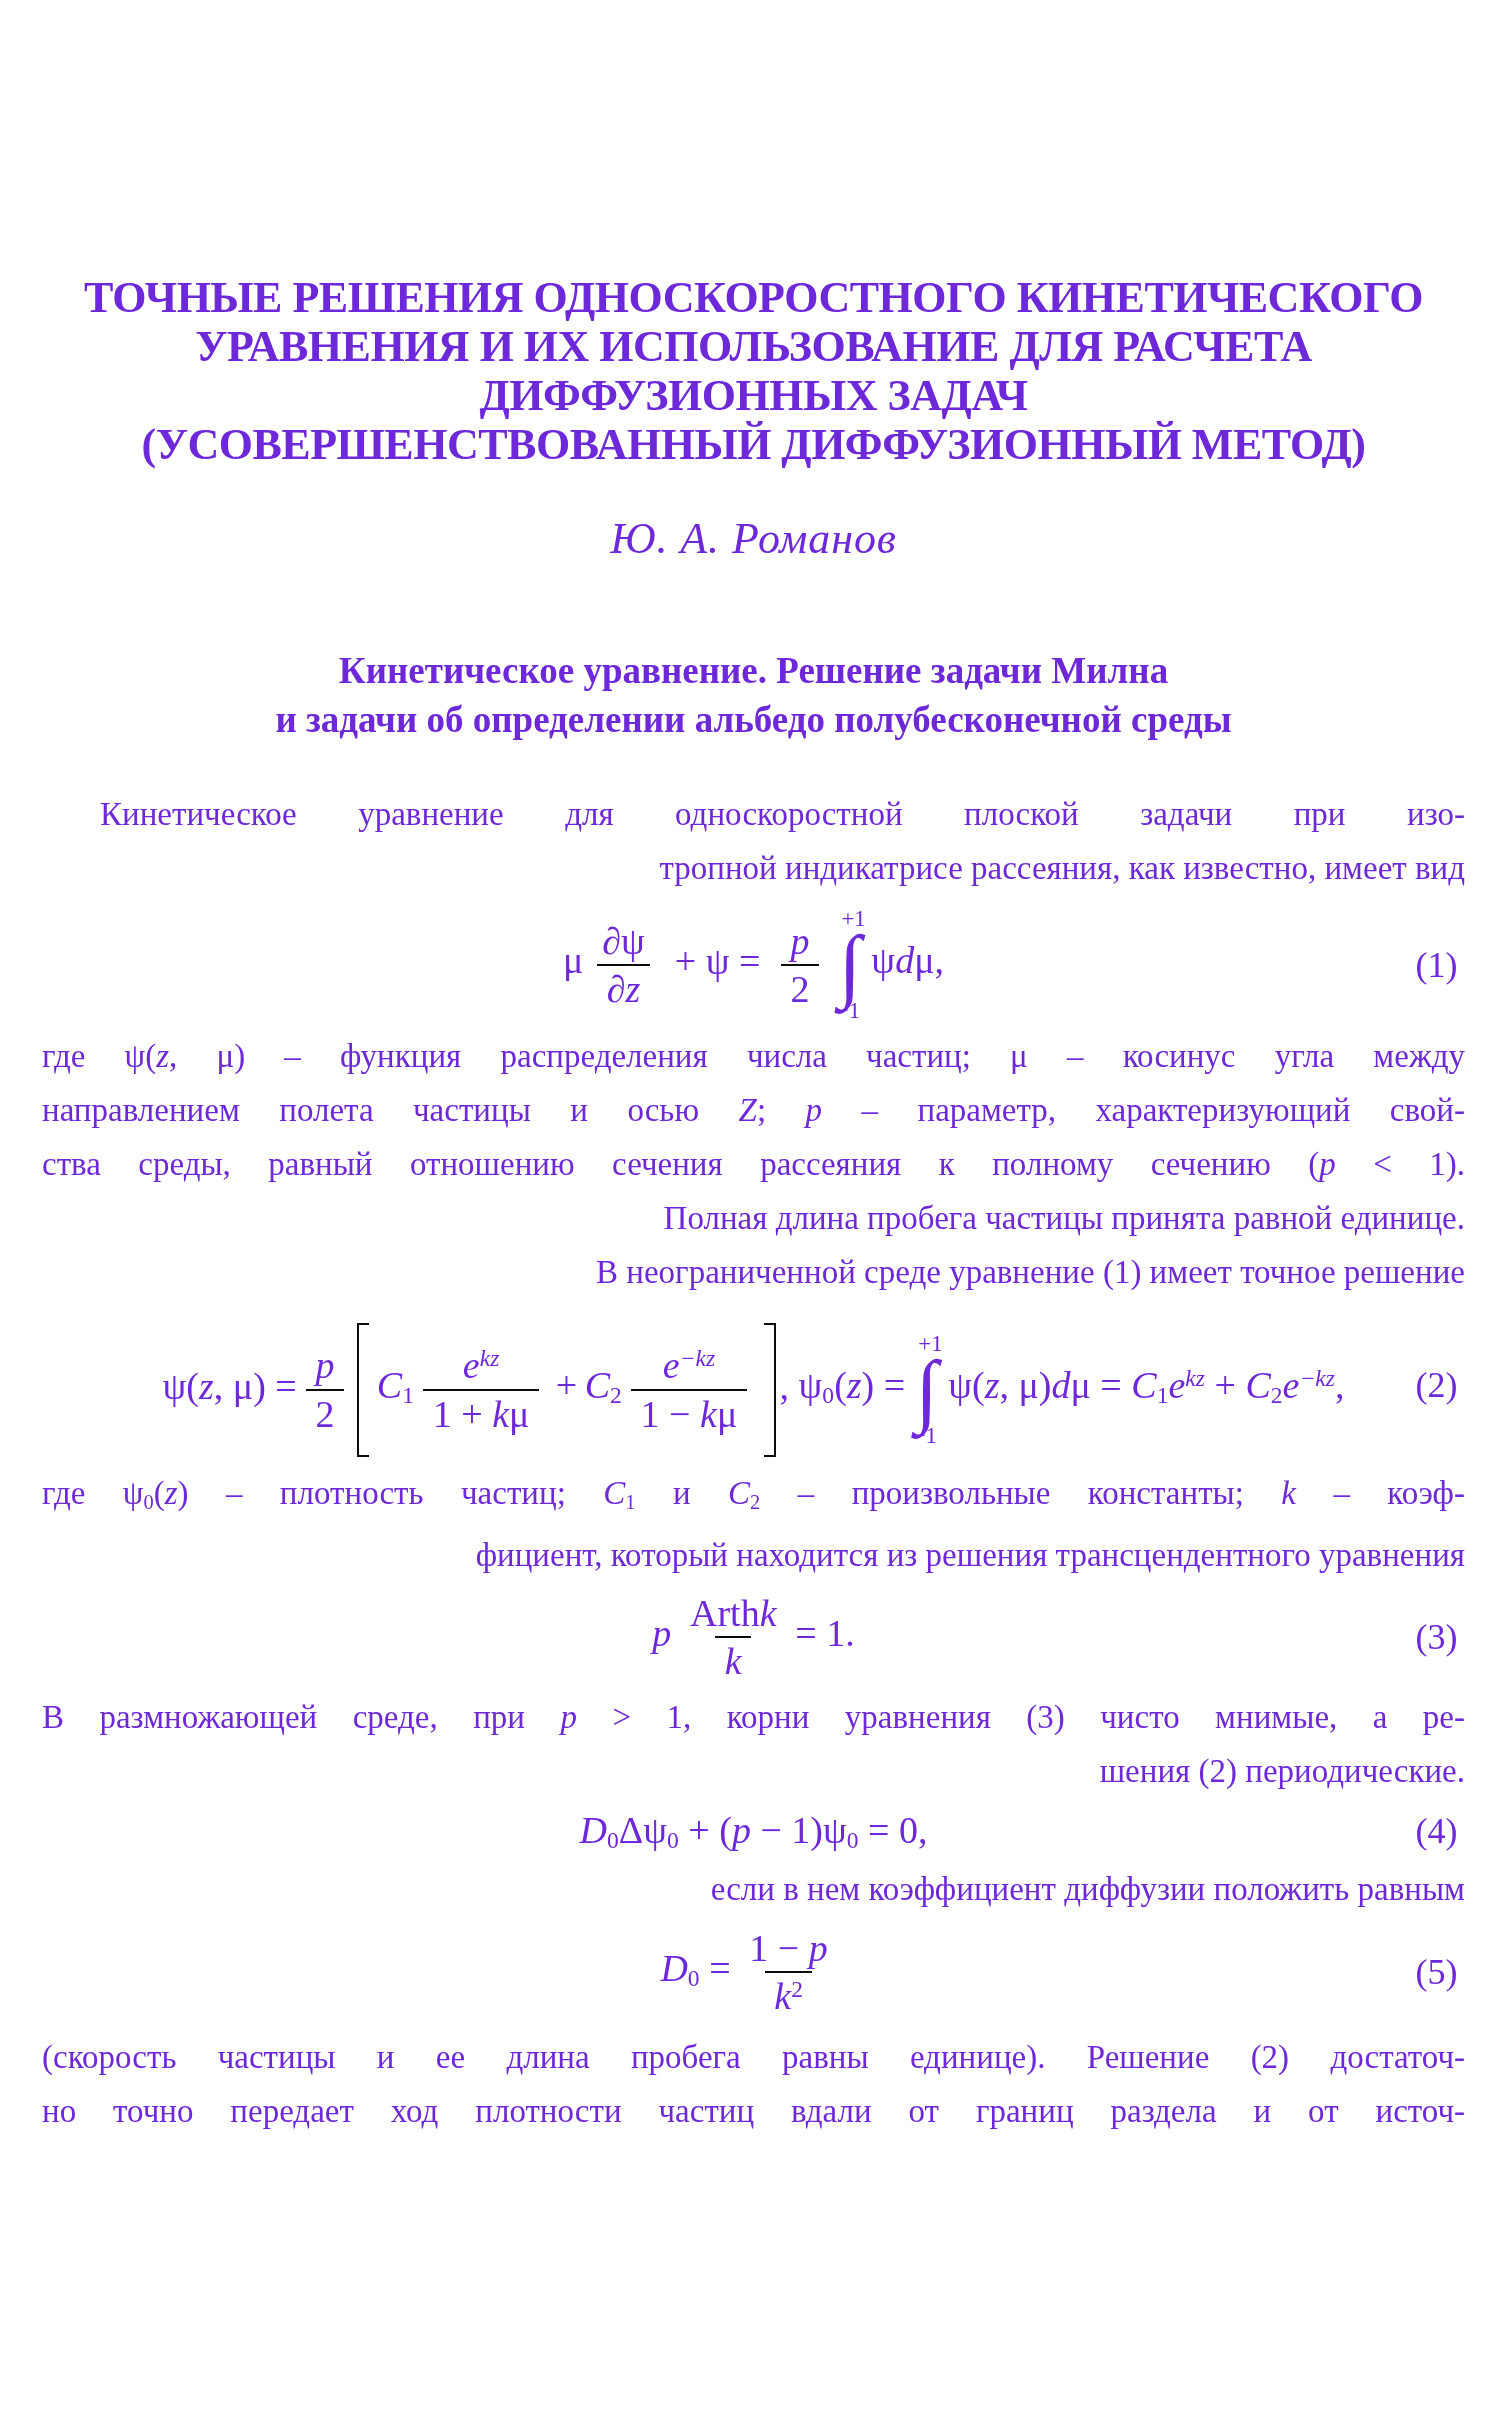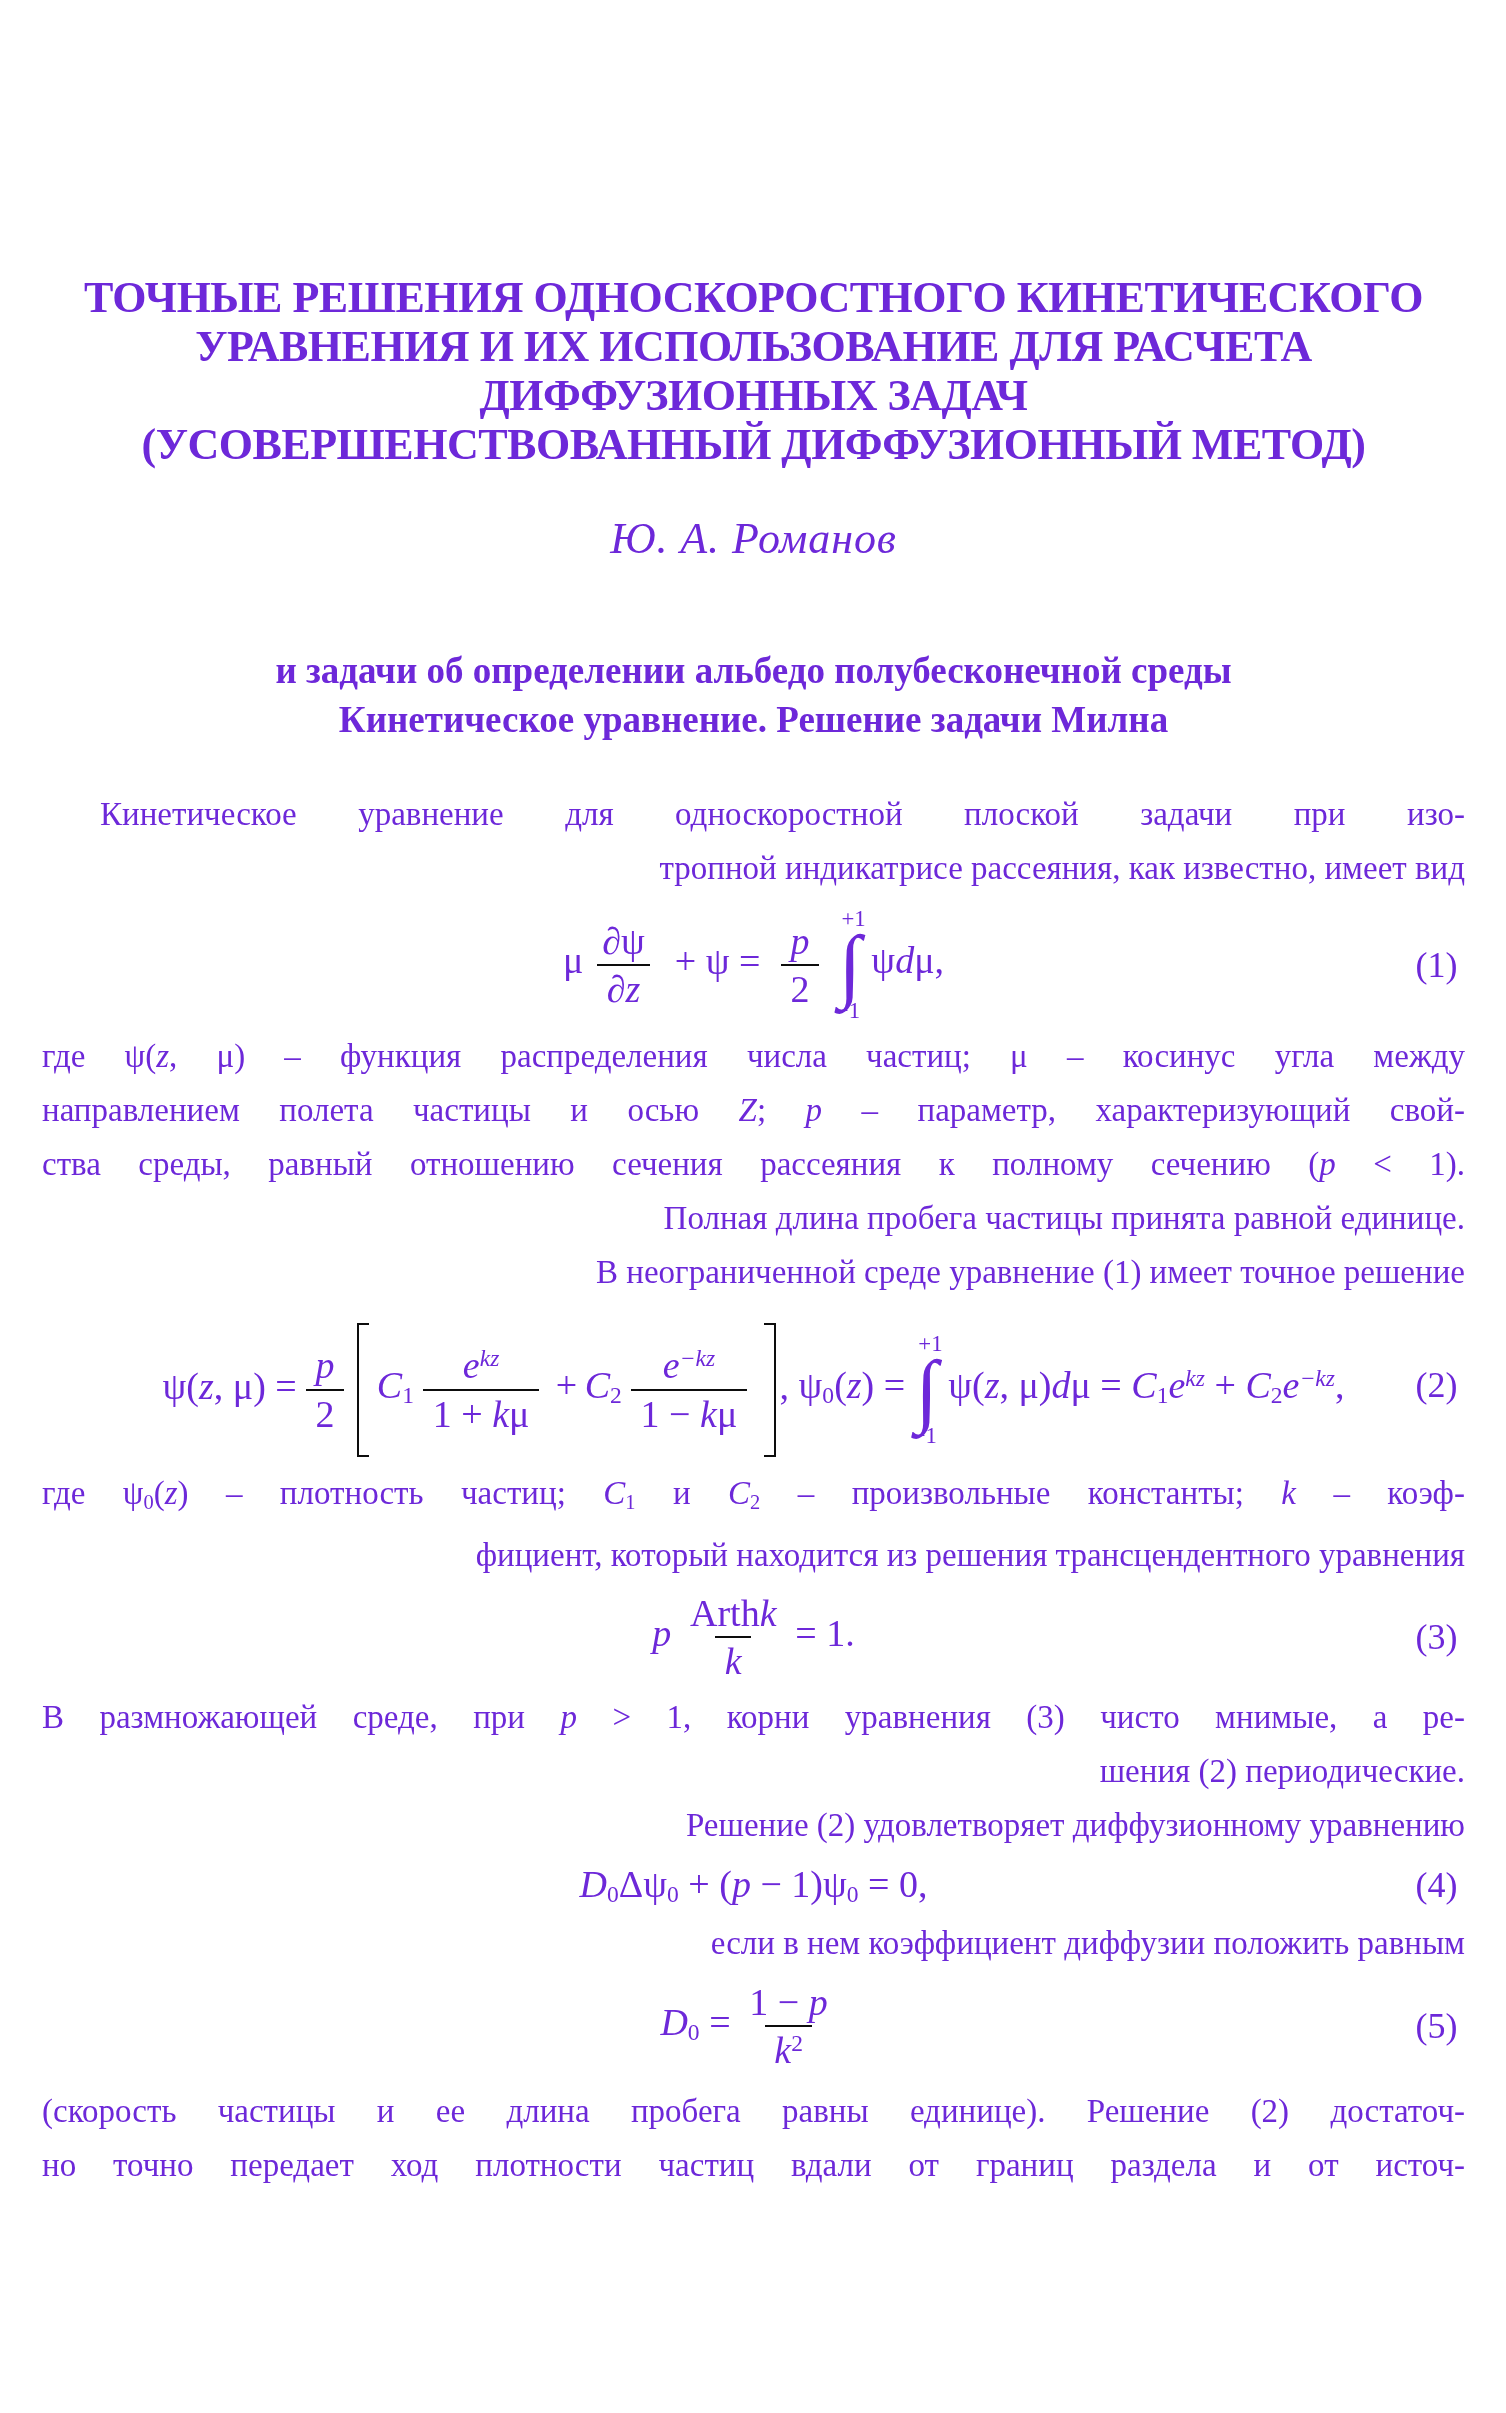--- a/index.html
+++ b/index.html
@@ -59,22 +59,22 @@
   <header class="title-block">
     <div class="title-line">ТОЧНЫЕ РЕШЕНИЯ ОДНОСКОРОСТНОГО КИНЕТИЧЕСКОГО</div>
     <div class="title-line">УРАВНЕНИЯ И ИХ ИСПОЛЬЗОВАНИЕ ДЛЯ РАСЧЕТА</div>
     <div class="title-line">ДИФФУЗИОННЫХ ЗАДАЧ</div>
     <div class="title-line">(УСОВЕРШЕНСТВОВАННЫЙ ДИФФУЗИОННЫЙ МЕТОД)</div>
   </header>
 
   <div class="author">Ю. А. Романов</div>
 
   <div class="heading">
+    <div class="heading-line">Кинетическое уравнение. Решение задачи Милна</div>
     <div class="heading-line">и задачи об определении альбедо полубесконечной среды</div>
-    <div class="heading-line">Кинетическое уравнение. Решение задачи Милна</div>
   </div>
 
   <div class="para mt46">
     <div class="ln ind jfull"><span>Кинетическое уравнение для односкоростной плоской задачи при изо-</span></div>
     <div class="ln"><span>тропной индикатрисе рассеяния, как известно, имеет вид</span></div>
   </div>
 
   <div class="eq-row eq1">
     <span class="eq">
       <span class="tok">μ</span><span class="frac">
@@ -134,21 +134,20 @@
           <span class="num"><span>Arth</span><span class="r-it">k</span></span>
           <span class="den"><span class="r-it">k</span></span>
         </span><span class="tok"><span>= 1.</span></span>
     </span>
     <span class="eq-label">(3)</span>
   </div>
 
   <div class="para mt8">
     <div class="ln jfull"><span>В размножающей среде, при </span><span class="r-it">p</span><span> &gt; 1, корни уравнения (3) чисто мнимые, а ре-</span></div>
     <div class="ln"><span>шения (2) периодические.</span></div>
-    <div class="ln ind"><span>Решение (2) удовлетворяет диффузионному уравнению</span></div>
   </div>
 
   <div class="eq-row eq4">
     <span class="eq">
       <span class="tok"><span class="r-it">D</span><span class="r-sb">0</span><span>Δψ</span><span class="r-sb">0</span><span> + (</span><span class="r-it">p</span><span> − 1)ψ</span><span class="r-sb">0</span><span> = 0,</span></span>
     </span>
     <span class="eq-label">(4)</span>
   </div>
 
   <div class="para mt6">

